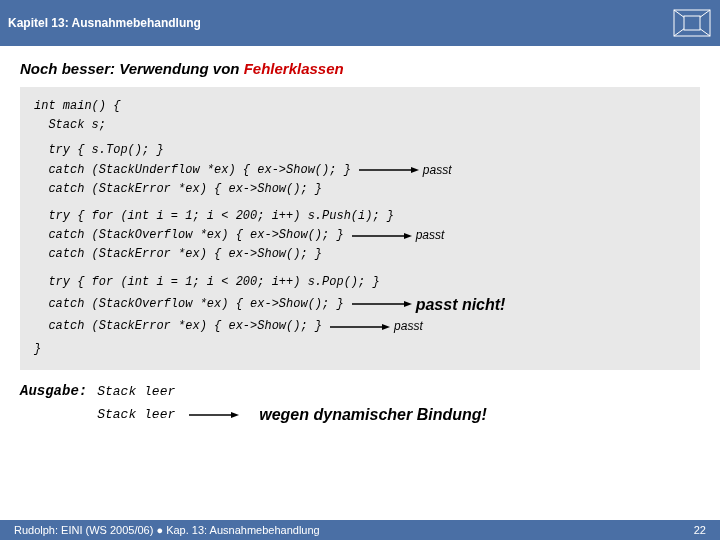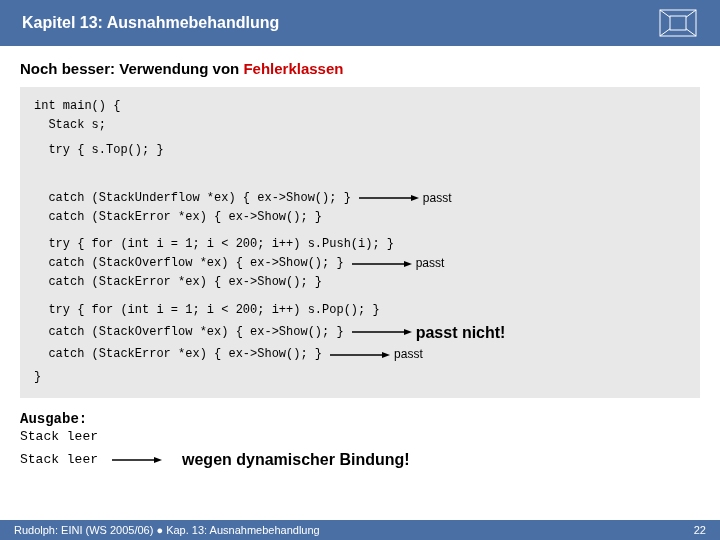--- a/index.html
+++ b/index.html
@@ -9,35 +9,36 @@
       width: 720px;
       height: 540px;
       overflow: hidden;
       position: relative;
     }
 
     
     .header {
       background: #4a6fa5;
       color: #fff;
-      padding: 8px 22px;
-      font-size: 16px;
+      padding: 8px 8px;
+      font-size: 12px;
       font-weight: bold;
       display: flex;
       align-items: center;
       justify-content: space-between;
     }
     .header-logo {
       width: 40px;
       height: 30px;
     }
 
     
     .content {
       padding: 14px 20px 8px 20px;
+      font-style: italic;
     }
 
     .subtitle {
       font-size: 15px;
       font-weight: bold;
       margin-bottom: 10px;
     }
     .subtitle .highlight {
       color: #cc0000;
     }
@@ -66,21 +67,20 @@
 
     .closing-brace {
       margin-top: 4px;
     }
 
     
     .output-section {
       display: flex;
       align-items: flex-start;
       margin-top: 6px;
-      flex-direction: column;
     }
     .output-label {
       font-size: 14px;
       font-weight: bold;
       margin-right: 10px;
       font-family: 'Courier New', Courier, monospace;
       white-space: nowrap;
       padding-top: 1px;
     }
     .output-values {
@@ -136,21 +136,21 @@
   </div>
 
   <div class="code-wrapper">
     <div class="code-block">
 
       <div class="code-line">int main() {</div>
       <div class="code-line" style="margin-bottom:6px;">  Stack s;</div>
 
       <div class="code-section" style="position:relative; margin-bottom:8px;">
         <div class="code-line">  try { s.Top(); }</div>
-        <div class="code-line" style="display:flex; margin-top:28px;">
+        <div class="code-line" style="display:flex; ">
           <span>  catch (StackUnderflow *ex) { ex-&gt;Show(); }</span>
           <span style="display:inline-flex;align-items:center;margin-left:8px;">
             <svg width="60" height="10" viewBox="0 0 60 10">
                 <line x1="0" y1="5" x2="52" y2="5" stroke="#000" stroke-width="1.5"></line>
                 <polygon points="52,2 60,5 52,8" fill="#000"></polygon>
               </svg>
           </span>
           <span style="font-family:Arial;font-size:12px;margin-left:4px;">passt</span>
         </div>
         <div class="code-line">  catch (StackError *ex) { ex-&gt;Show(); }</div>

